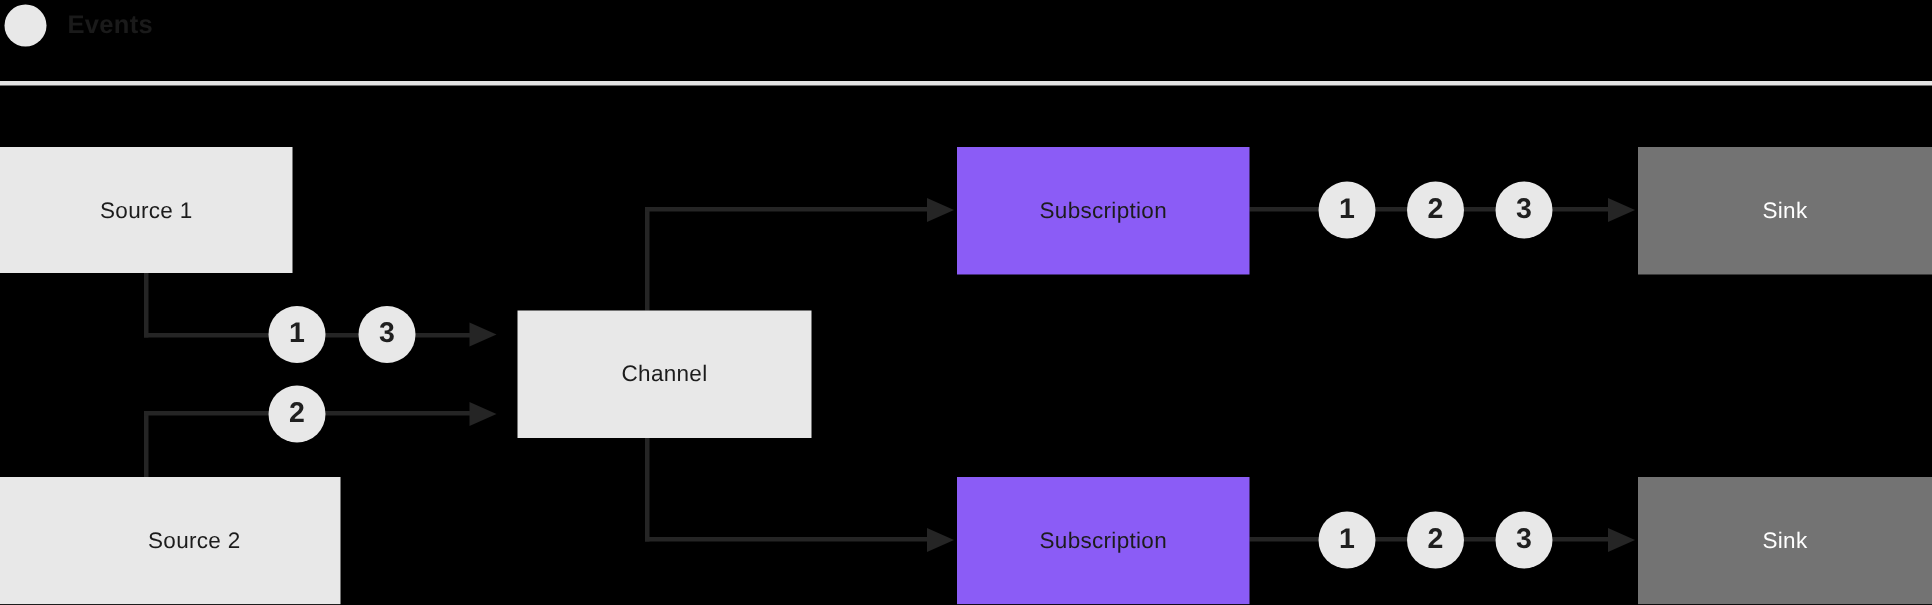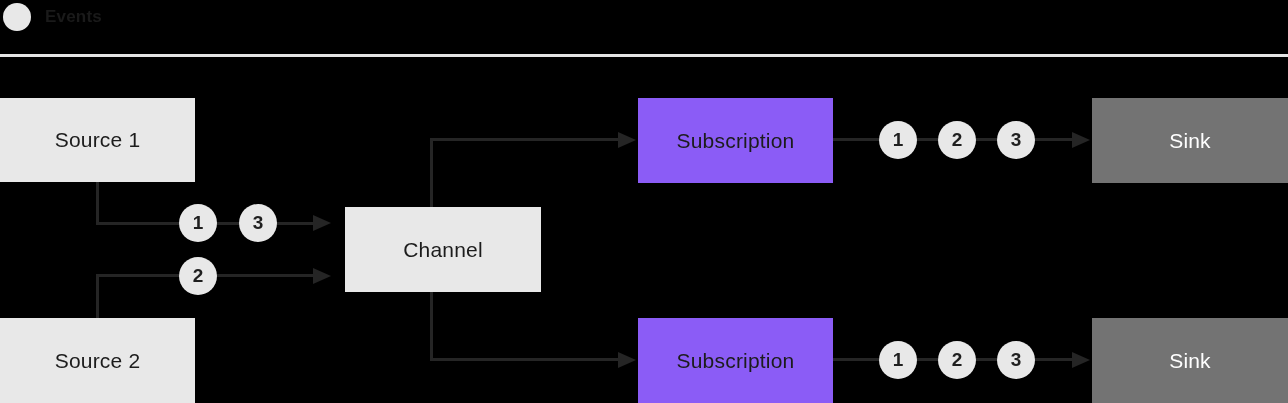--- a/index.html
+++ b/index.html
@@ -13,27 +13,27 @@
     border-radius:50%;background:#e8e8e8;
   }
   .legend-label{
     position:absolute;left:45px;top:3px;height:28px;line-height:28px;
     font-size:17px;font-weight:700;color:#1a1a1a;letter-spacing:.2px;
   }
   .separator{position:absolute;left:0;top:54px;width:1288px;height:3px;background:#e4e4e4;}
   
   .node{
     position:absolute;display:flex;align-items:center;justify-content:center;
-    font-size:21px;font-weight:500;color:#1c1c1c;letter-spacing:.2px;
+    font-size:15px;font-weight:500;color:#1c1c1c;letter-spacing:.2px;
   }
   .node.gray{background:#e8e8e8;}
   .node.lightblue{background:#8b5cf6;}
   .node.blue{background:#737373;color:#ffffff;}
   .src1{left:0;top:98px;width:195px;height:84px;}
-  .src2{left:0;top:318px;width:195px;height:85px;}
+  .src2{left:0;top:318px;width:195px;height:85px;padding-left:32px;}
   .chan{left:333px;top:207px;width:196px;height:85px;margin-left:12px;}
   .sub-top{left:638px;top:98px;width:195px;height:85px;}
   .sub-bot{left:638px;top:318px;width:195px;height:85px;}
   .sink-top{left:1092px;top:98px;width:196px;height:85px;}
   .sink-bot{left:1092px;top:318px;width:196px;height:85px;}
   
   .line{position:absolute;background:#252525;}
   .arrow{
     position:absolute;width:0;height:0;
     border-top:8px solid transparent;border-bottom:8px solid transparent;

